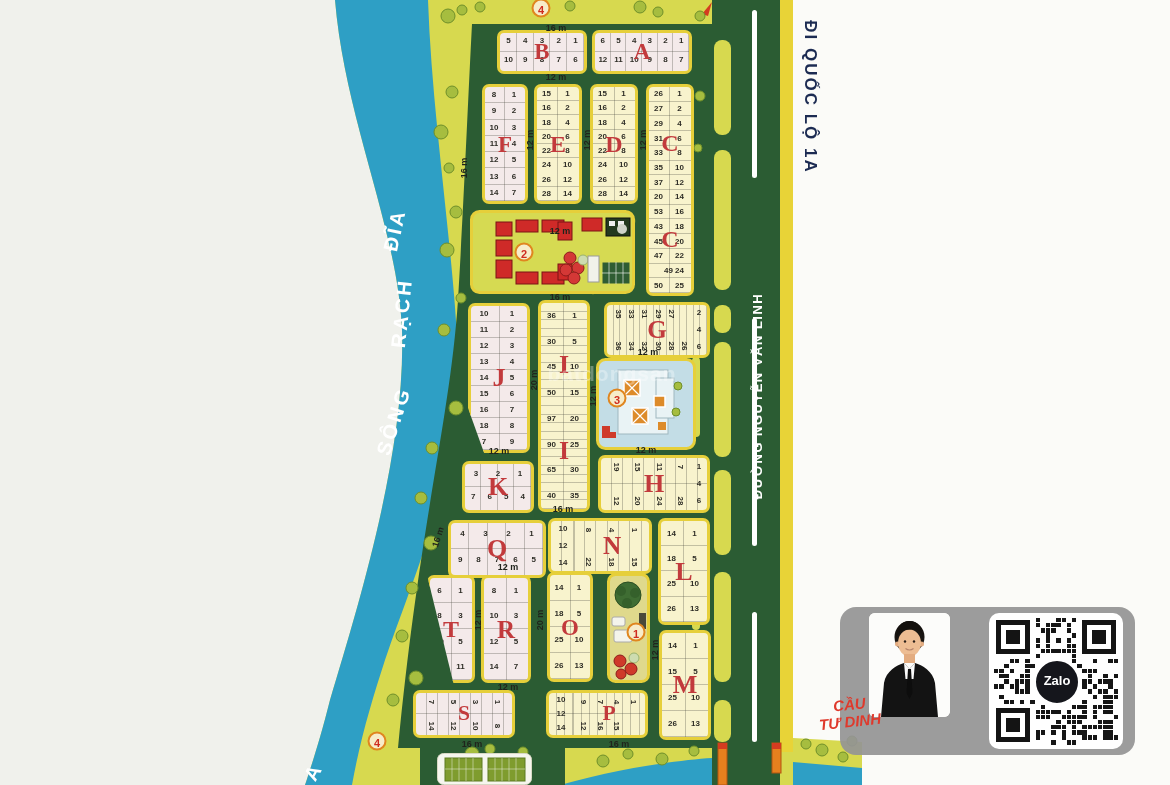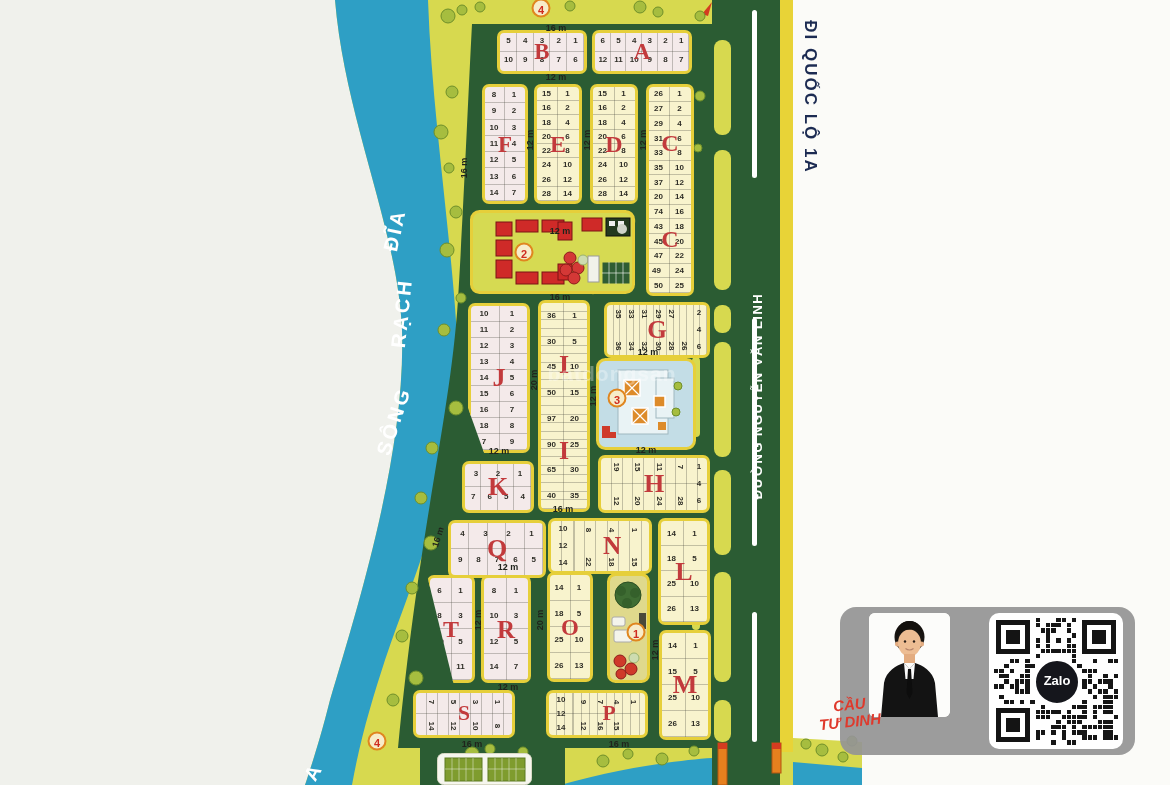--- a/index.html
+++ b/index.html
@@ -273,25 +273,25 @@
       </div>
       <div class="block b-yel" style="left: 646px; top: 84px; width: 48px; height: 212px; background-image: repeating-linear-gradient(transparent 0px, transparent 13.7143px, rgba(70, 70, 60, 0.3) 13.7143px, rgba(70, 70, 60, 0.3) 14.7143px), linear-gradient(to right, transparent 20.5px, rgba(70, 70, 60, 0.3) 20.5px, rgba(70, 70, 60, 0.3) 21.5px, transparent 21.5px);">
         <span class="num" style="left: 2px; top: 2.35714px; width: 15px;">26</span>
         <span class="num" style="left: 2px; top: 17.0714px; width: 15px;">27</span>
         <span class="num" style="left: 2px; top: 31.7857px; width: 15px;">29</span>
         <span class="num" style="left: 2px; top: 46.5px; width: 15px;">31</span>
         <span class="num" style="left: 2px; top: 61.2143px; width: 15px;">33</span>
         <span class="num" style="left: 2px; top: 75.9286px; width: 15px;">35</span>
         <span class="num" style="left: 2px; top: 90.6429px; width: 15px;">37</span>
         <span class="num" style="left: 2px; top: 105.357px; width: 15px;">20</span>
-        <span class="num" style="left: 2px; top: 120.071px; width: 15px;">74</span>
+        <span class="num" style="left: 2px; top: 120.071px; width: 15px;">53</span>
         <span class="num" style="left: 2px; top: 134.786px; width: 15px;">43</span>
         <span class="num" style="left: 2px; top: 149.5px; width: 15px;">45</span>
         <span class="num" style="left: 2px; top: 164.214px; width: 15px;">47</span>
-        <span class="num" style="left: 0; top: 178.929px; width: 15px;">49</span>
+        <span class="num" style="left: 12px; top: 178.929px; width: 15px;">49</span>
         <span class="num" style="left: 2px; top: 193.643px; width: 15px;">50</span>
         <span class="num" style="left: 23px; top: 2.35714px; width: 15px;">1</span>
         <span class="num" style="left: 23px; top: 17.0714px; width: 15px;">2</span>
         <span class="num" style="left: 23px; top: 31.7857px; width: 15px;">4</span>
         <span class="num" style="left: 23px; top: 46.5px; width: 15px;">6</span>
         <span class="num" style="left: 23px; top: 61.2143px; width: 15px;">8</span>
         <span class="num" style="left: 23px; top: 75.9286px; width: 15px;">10</span>
         <span class="num" style="left: 23px; top: 90.6429px; width: 15px;">12</span>
         <span class="num" style="left: 23px; top: 105.357px; width: 15px;">14</span>
         <span class="num" style="left: 23px; top: 120.071px; width: 15px;">16</span>

